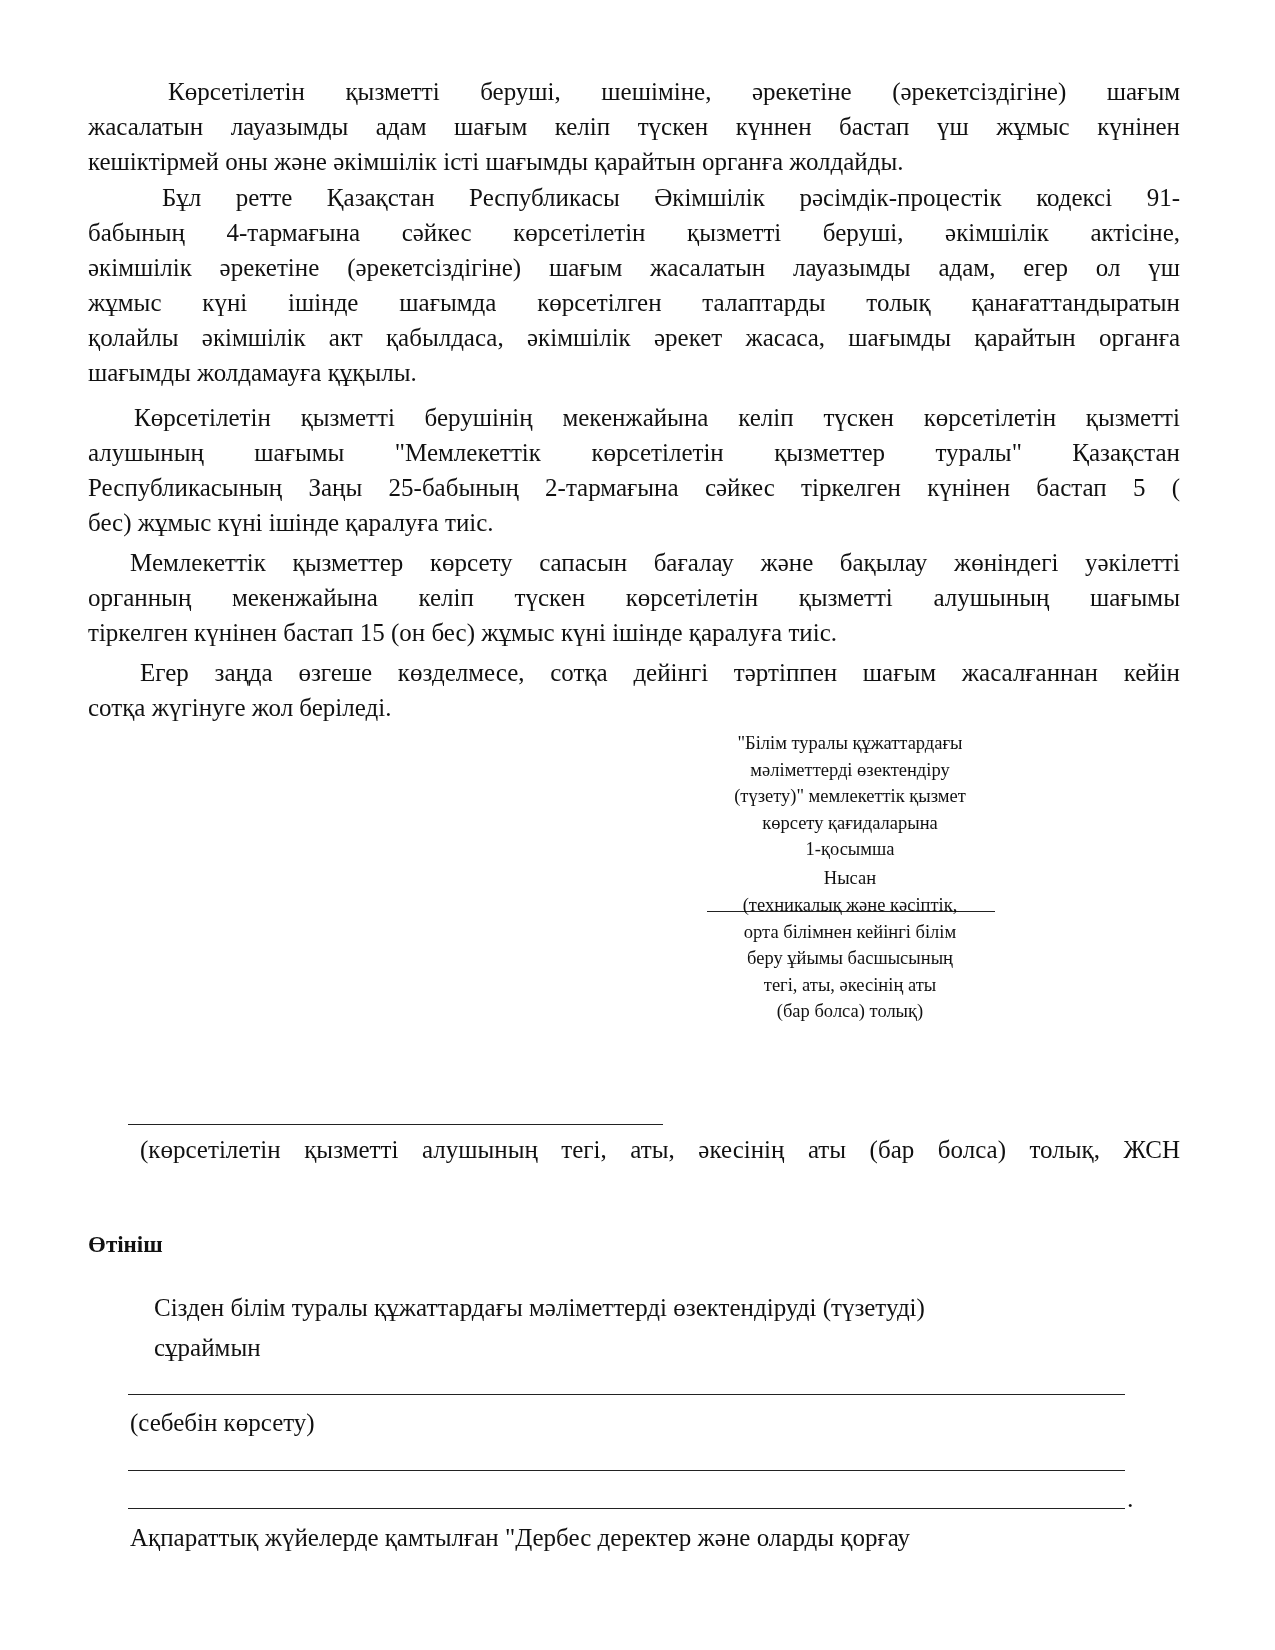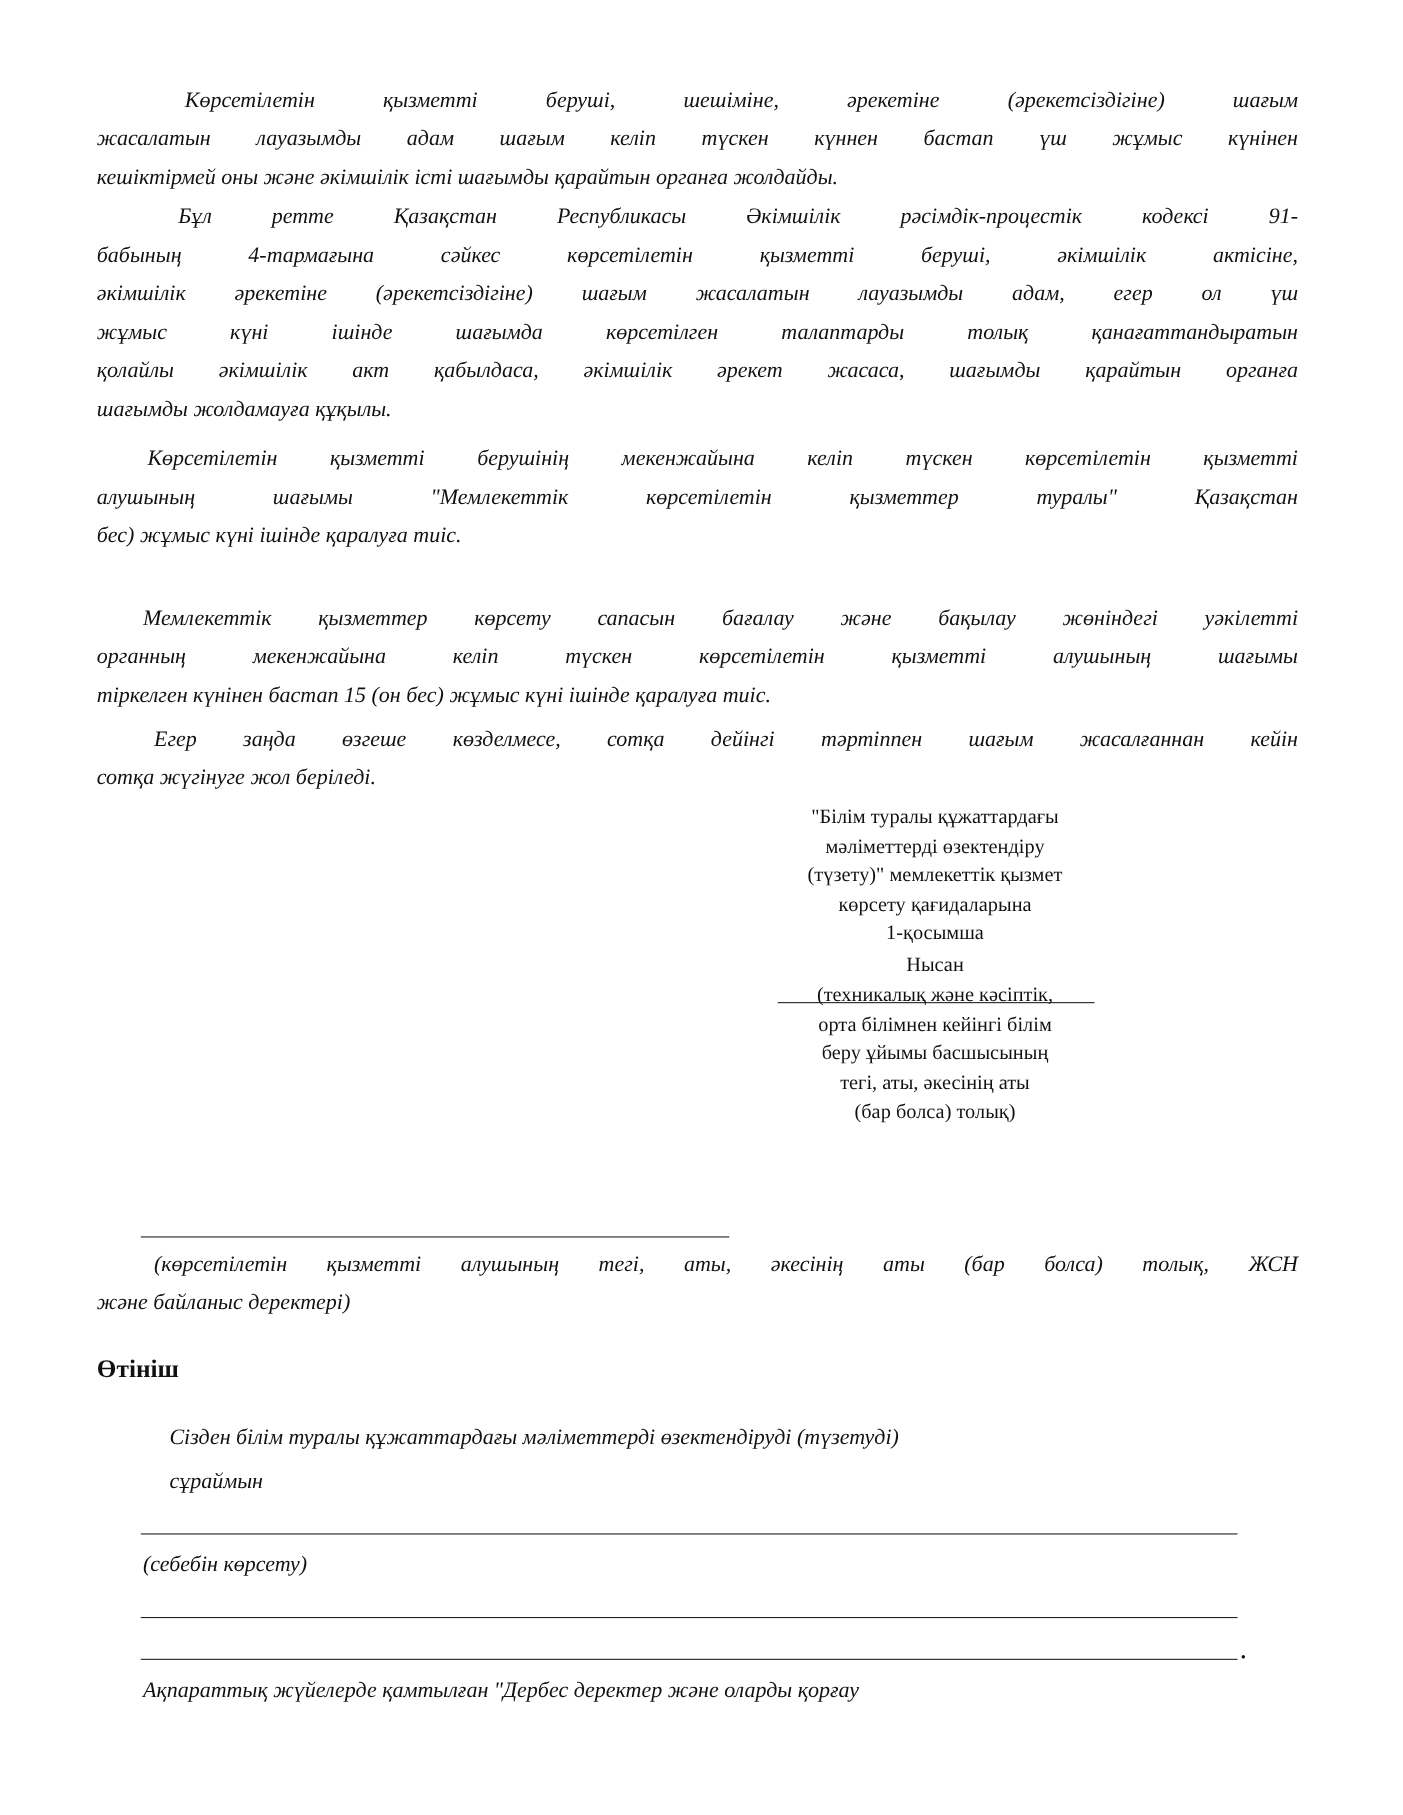--- a/index.html
+++ b/index.html
@@ -1,18 +1,18 @@
 <!DOCTYPE html>
 <html><head>
   <meta charset="utf-8">
   <style>
     html, body { margin: 0; padding: 0; background: #ffffff; }
     body { width: 1275px; height: 1650px; position: relative; overflow: hidden; color: #111; }
     .serif { font-family: "Liberation Serif", "DejaVu Serif", serif; }
-    .main { position: absolute; left: 88px; width: 1092px; font-size: 20px; line-height: 35px; font-style: italic; }
+    .main { position: absolute; left: 88px; width: 1092px; font-size: 25px; line-height: 35px; }
     .line { display: block; white-space: nowrap; }
     .justify-line { display: block; text-align: justify; text-align-last: justify; }
     .block { position: absolute; }
     .right-block { position: absolute; left: 700px; width: 300px; text-align: center; font-size: 18.5px; line-height: 26.5px; }
     .uline { position: absolute; height: 0; border-top: 1.6px solid #222; }
     .heading { position: absolute; font-weight: bold; font-size: 23px; }
   </style>
 </head>
 <body class="serif">
 
@@ -27,20 +27,21 @@
   <span class="justify-line">бабының 4-тармағына сәйкес көрсетілетін қызметті беруші, әкімшілік актісіне,</span>
   <span class="justify-line">әкімшілік әрекетіне (әрекетсіздігіне) шағым жасалатын лауазымды адам, егер ол үш</span>
   <span class="justify-line">жұмыс күні ішінде шағымда көрсетілген талаптарды толық қанағаттандыратын</span>
   <span class="justify-line">қолайлы әкімшілік акт қабылдаса, әкімшілік әрекет жасаса, шағымды қарайтын органға</span>
   <span class="line">шағымды жолдамауға құқылы.</span>
 </div>
 
 <div class="main" style="top:400px;">
   <span class="justify-line" style="padding-left:46px;">Көрсетілетін қызметті берушінің мекенжайына келіп түскен көрсетілетін қызметті</span>
   <span class="justify-line">алушының шағымы "Мемлекеттік көрсетілетін қызметтер туралы" Қазақстан</span>
+  <span class="justify-line">Республикасының Заңы 25-бабының 2-тармағына сәйкес тіркелген күнінен бастап 5 (</span>
   <span class="line">бес) жұмыс күні ішінде қаралуға тиіс.</span>
 </div>
 
 <div class="main" style="top:545px;">
   <span class="justify-line" style="padding-left:42px;">Мемлекеттік қызметтер көрсету сапасын бағалау және бақылау жөніндегі уәкілетті</span>
   <span class="justify-line">органның мекенжайына келіп түскен көрсетілетін қызметті алушының шағымы</span>
   <span class="line">тіркелген күнінен бастап 15 (он бес) жұмыс күні ішінде қаралуға тиіс.</span>
 </div>
 
 <div class="main" style="top:655px;">
@@ -64,21 +65,20 @@
   <div>орта білімнен кейінгі білім</div>
   <div>беру ұйымы басшысының</div>
   <div>тегі, аты, әкесінің аты</div>
   <div>(бар болса) толық)</div>
 </div>
 
 <div class="uline" style="left:128px; top:1124px; width:535px;"></div>
 
 <div class="main" style="top:1132px;">
   <span class="justify-line" style="padding-left:52px;">(көрсетілетін қызметті алушының тегі, аты, әкесінің аты (бар болса) толық, ЖСН</span>
-  <span class="line">және байланыс деректері)</span>
 </div>
 
 <div class="heading" style="left:88px; top:1232px;">Өтініш</div>
 
 <div class="main" style="left:130px; width:900px; top:1290px;margin-left:24px;">
   <span class="line">Сізден білім туралы құжаттардағы мәліметтерді өзектендіруді (түзетуді)</span>
   <span class="line" style="margin-top:5px;">сұраймын</span>
 </div>
 
 <div class="uline" style="left:128px; top:1394px; width:997px;"></div>

